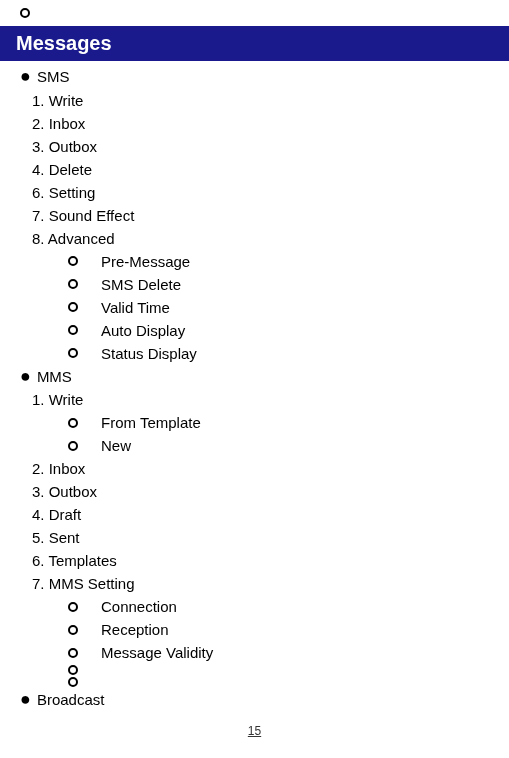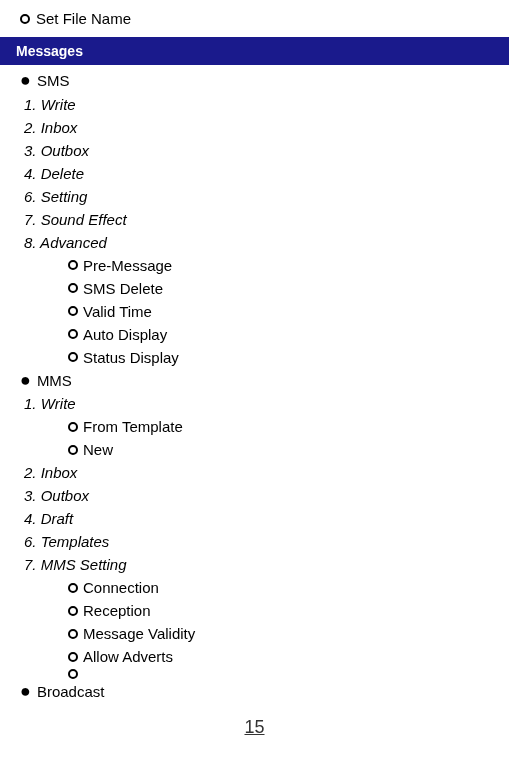--- a/index.html
+++ b/index.html
@@ -32,21 +32,21 @@
       border: 2px solid #000;
       border-radius: 50%;
       display: inline-block;
       flex-shrink: 0;
     }
 
     .messages-header {
       background: #1a1a8c;
       color: #ffffff;
       font-weight: bold;
-      font-size: 14px;
+      font-size: 20px;
       padding: 6px 16px;
       margin: 4px 0 0 0;
     }
 
     .menu-list {
       padding: 4px 0 0 0;
     }
 
     .bullet-item {
       display: flex;
@@ -56,51 +56,49 @@
     }
 
     .bullet-filled {
       font-size: 18px;
       line-height: 1.2;
       margin-right: 2px;
       color: #000;
     }
 
     .sub-item {
-      padding: 1px 0 1px 24px;
-      font-style: italic;
+      padding: 1px 0 1px 32px;
     }
 
     .sub-sub-item {
       display: flex;
       align-items: center;
       padding: 1px 0 1px 68px;
-      gap: 5px;
+      gap: 23px;
     }
 
     .item-text {
       line-height: 1.4;
     }
 
     .page-number {
       position: absolute;
       bottom: 20px;
       left: 50%;
       transform: translateX(-50%);
-      font-size: 18px;
+      font-size: 12px;
       color: #333;
       text-decoration: underline;
     }
   </style>
 </head>
 <body>
 
 <div class="top-item">
   <span class="circle-icon"></span>
-  <span class="item-text">Set File Name</span>
 </div>
 
 <div class="messages-header">
   <span>Messages</span>
 </div>
 
 <div class="menu-list">
 
   <div class="bullet-item">
     <span class="bullet-filled">●</span>
@@ -171,20 +169,23 @@
   <div class="sub-item">
     <span class="item-text">2. Inbox</span>
   </div>
   <div class="sub-item">
     <span class="item-text">3. Outbox</span>
   </div>
   <div class="sub-item">
     <span class="item-text">4. Draft</span>
   </div>
   <div class="sub-item">
+    <span class="item-text">5. Sent</span>
+  </div>
+  <div class="sub-item">
     <span class="item-text">6. Templates</span>
   </div>
 
   <div class="sub-item">
     <span class="item-text">7. MMS Setting</span>
   </div>
 
   <div class="sub-sub-item">
     <span class="circle-icon"></span>
     <span class="item-text">Connection</span>
@@ -192,21 +193,20 @@
   <div class="sub-sub-item">
     <span class="circle-icon"></span>
     <span class="item-text">Reception</span>
   </div>
   <div class="sub-sub-item">
     <span class="circle-icon"></span>
     <span class="item-text">Message Validity</span>
   </div>
   <div class="sub-sub-item">
     <span class="circle-icon"></span>
-    <span class="item-text">Allow Adverts</span>
   </div>
   <div class="sub-sub-item">
     <span class="circle-icon"></span>
   </div>
 
   <div class="bullet-item">
     <span class="bullet-filled">●</span>
     <span class="item-text">Broadcast</span>
   </div>
 

